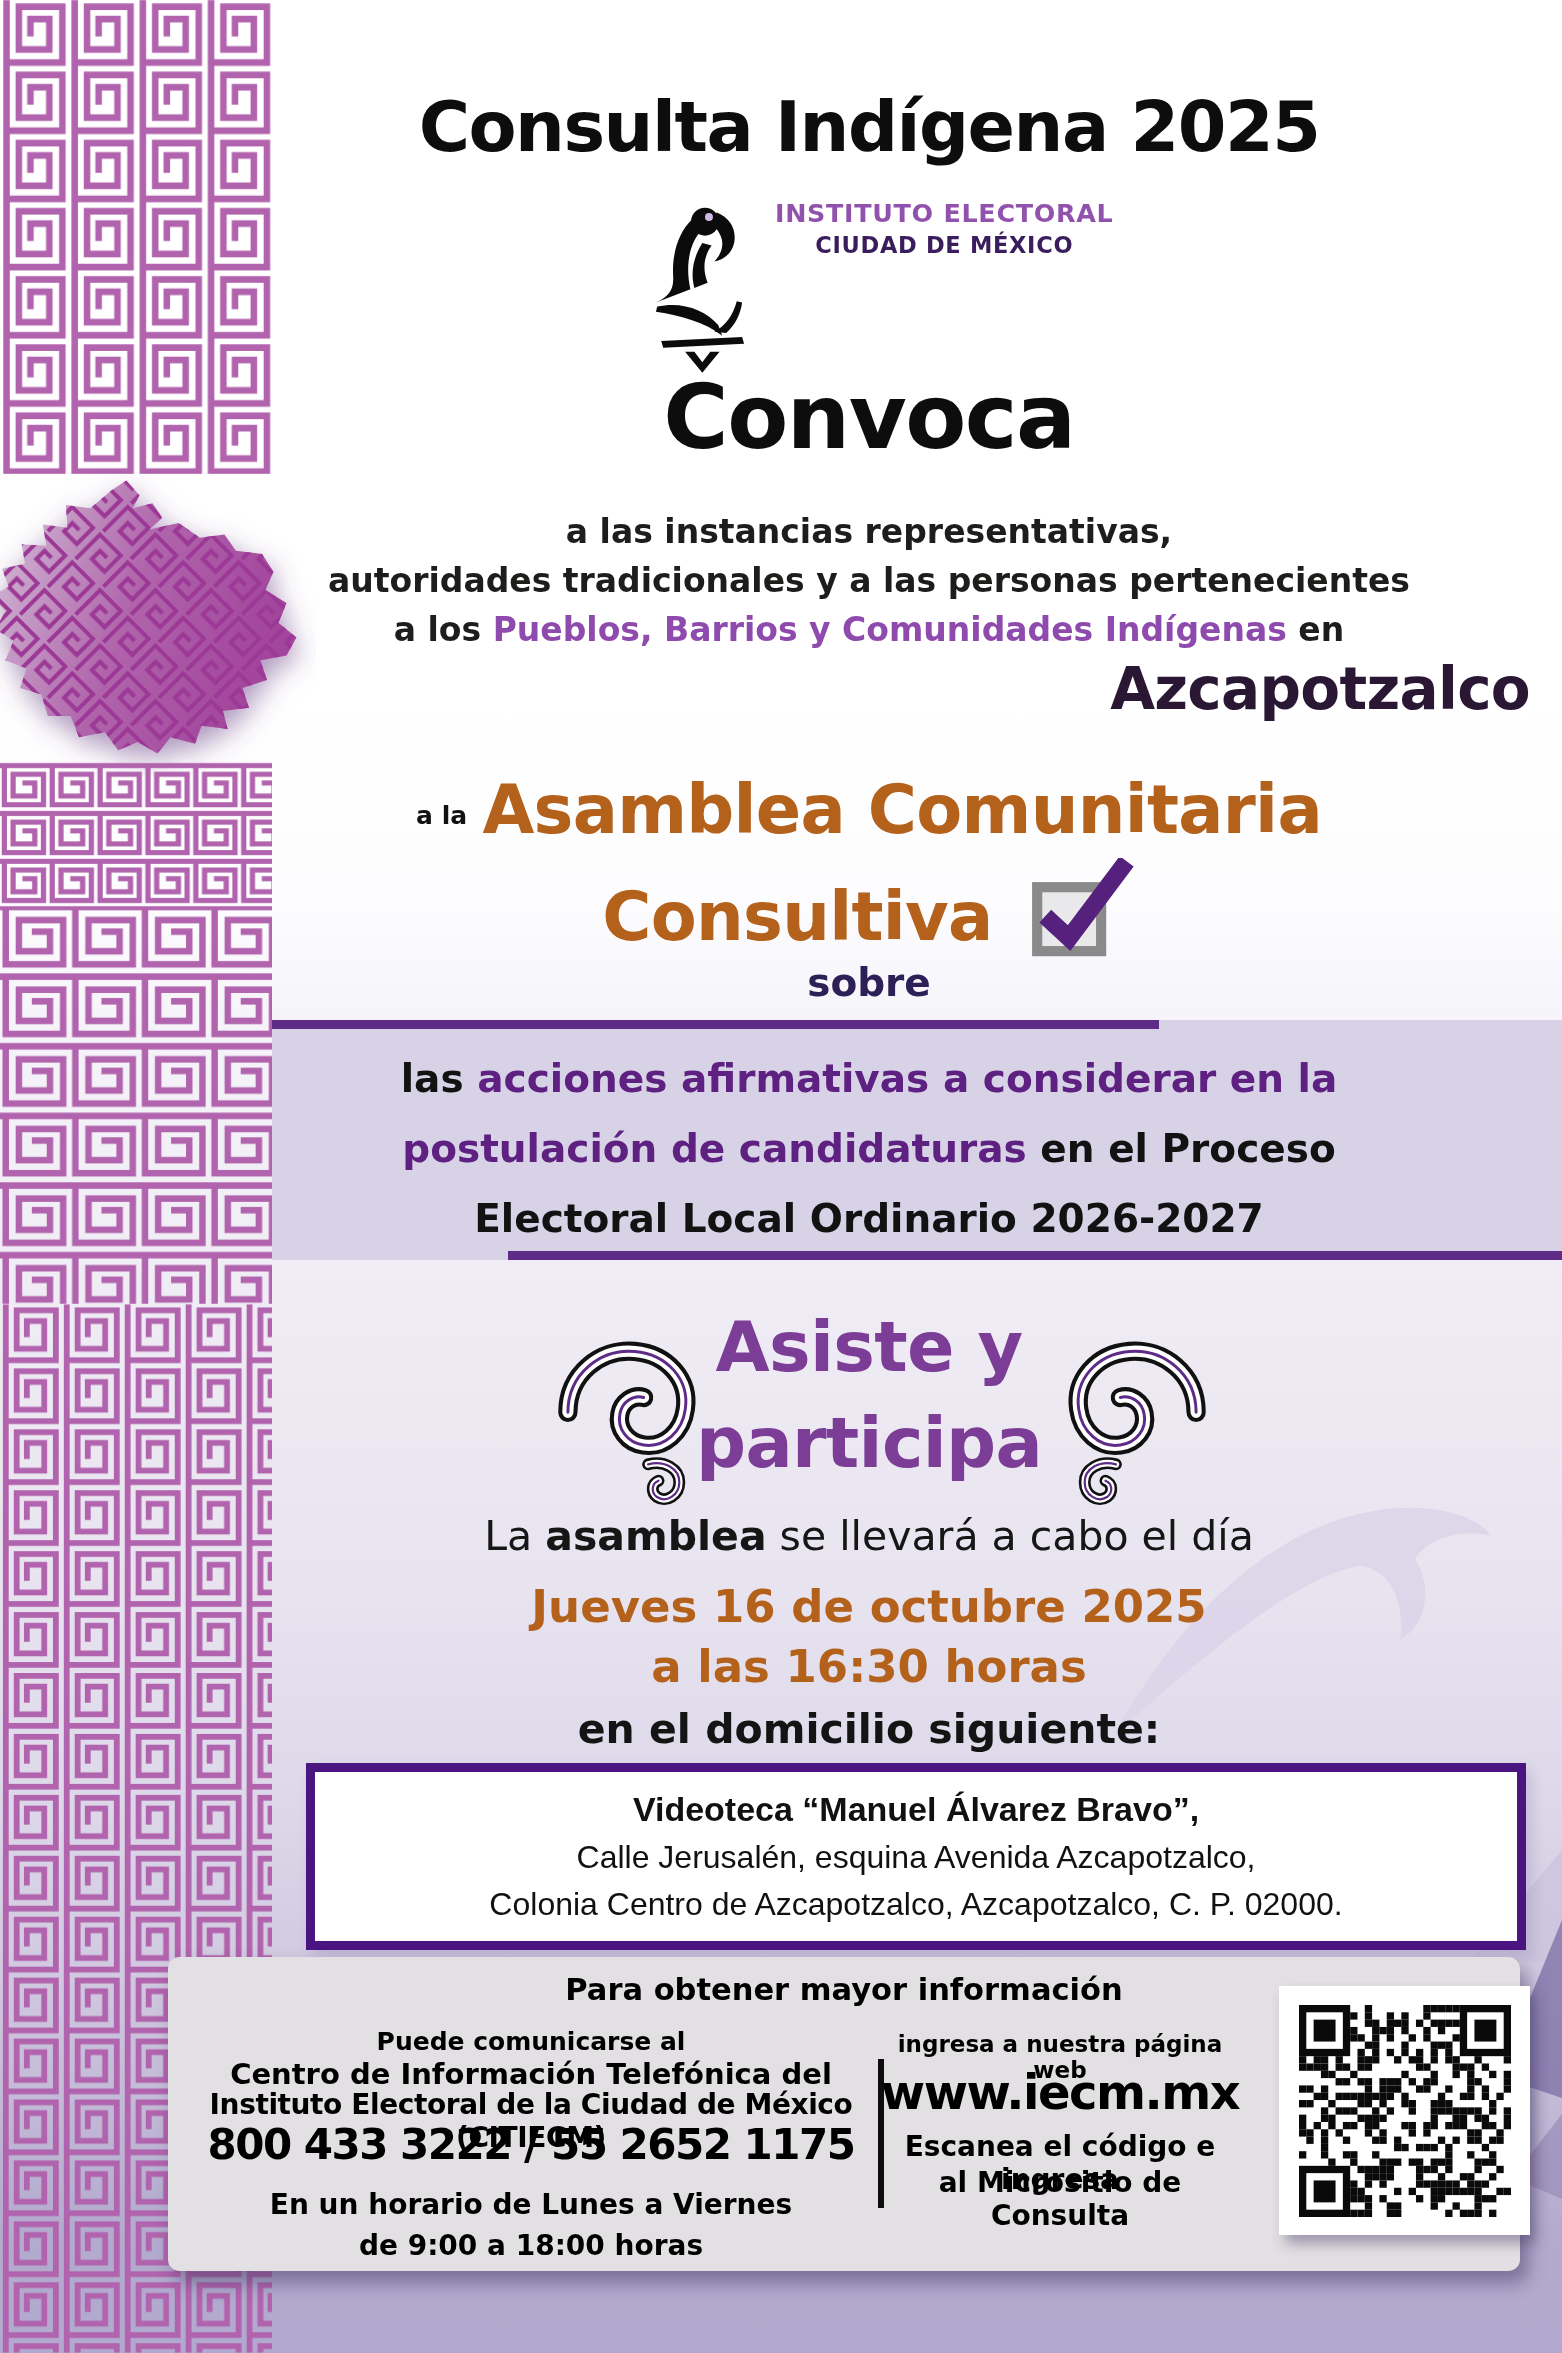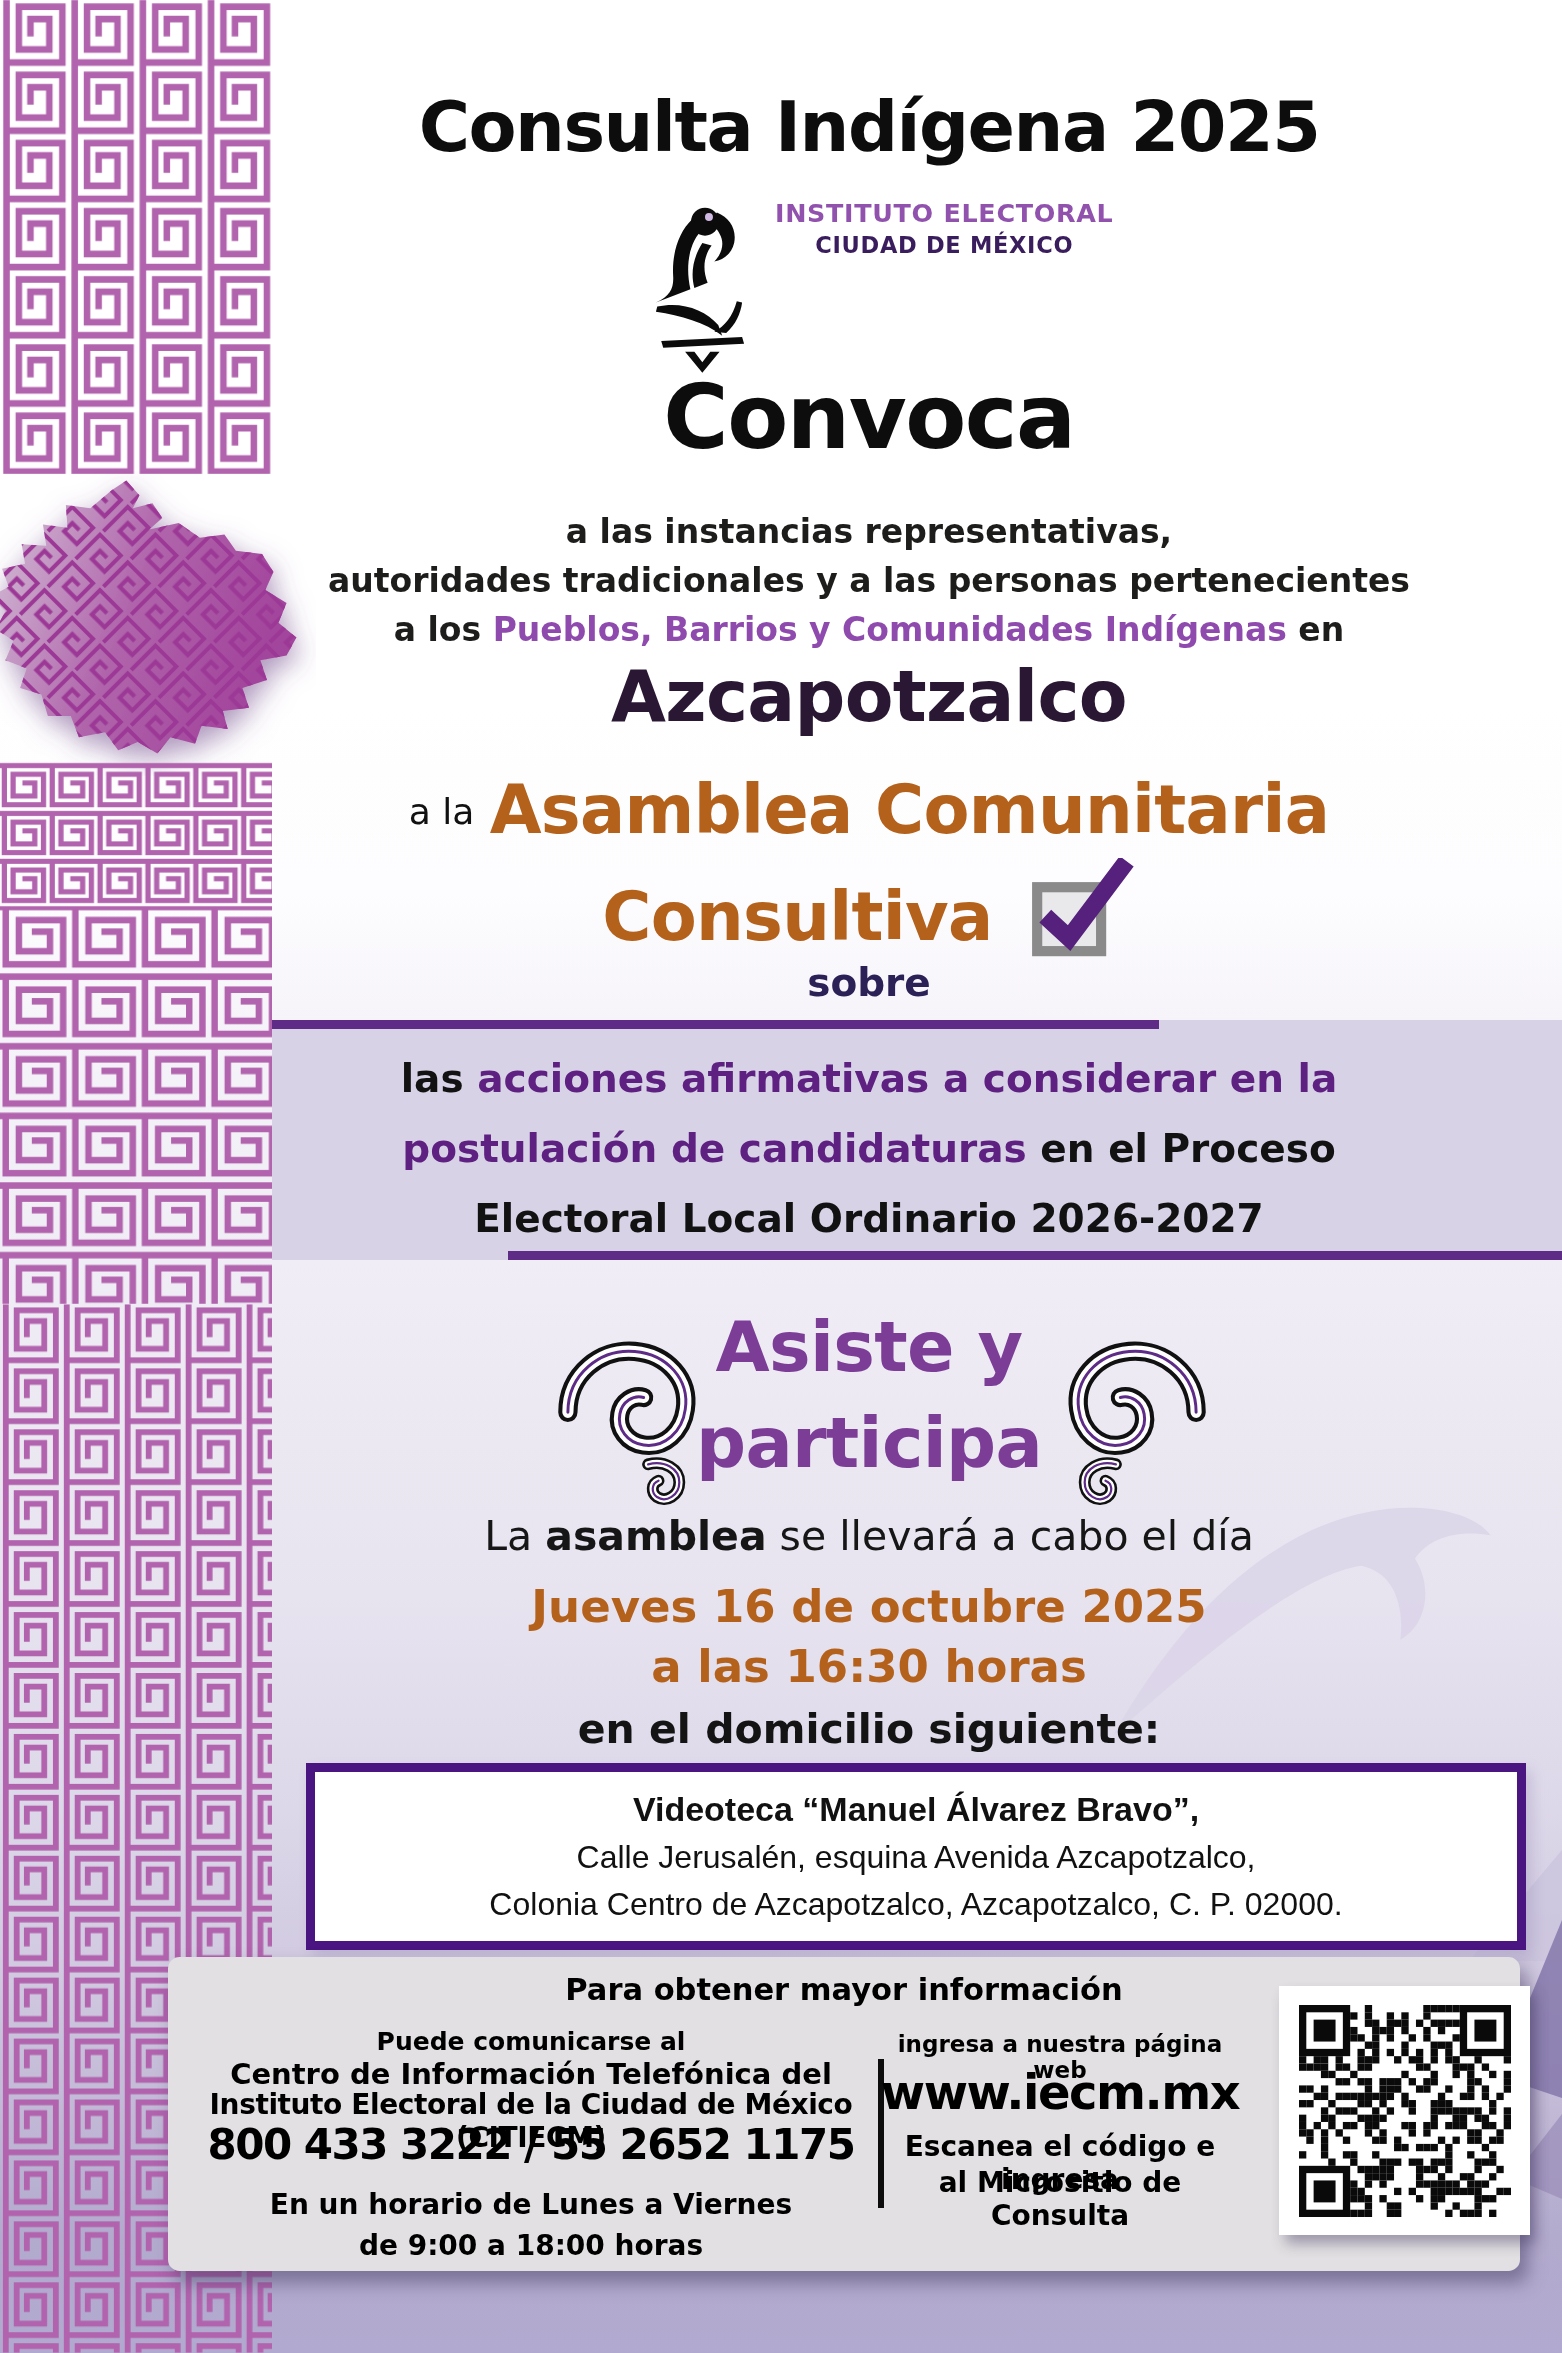--- a/index.html
+++ b/index.html
@@ -8,23 +8,23 @@
     font-family:"DejaVu Sans",sans-serif;
     background:linear-gradient(180deg,#ffffff 0%,#ffffff 30%,#fdfcfe 38%,#f5f3f9 44%,#efecf5 55%,#e9e5f0 66%,#ded9ea 76%,#d0c9e0 84%,#c0b8d5 90%,#b3abce 95%,#b1a9cf 100%);
   }
   .abs{position:absolute;}
   .ctr{left:208px;width:1322px;text-align:center;}
   
   .title{top:86px;font-size:70px;font-weight:800;letter-spacing:-1.5px;color:#0d0d0d;}
   .convoca{top:365px;font-size:89px;font-weight:800;letter-spacing:-1.5px;color:#0d0d0d;}
   .intro{top:507px;font-size:33px;font-weight:700;line-height:49px;color:#1d1d1b;}
   .intro .hl{color:#8f4aae;}
-  .demarcation{top:655px;font-size:71px;font-weight:800;color:#2a1733;letter-spacing:-0.7px;}
+  .demarcation{top:655px;font-size:58px;font-weight:800;color:#2a1733;letter-spacing:-0.7px;text-align:right;}
   .asamblea-line{top:771px;}
-  .asamblea-line .pre{font-size:36px;font-weight:400;color:#111;vertical-align:8.7px;margin-right:11.6px;margin-top:32px;}
+  .asamblea-line .pre{font-size:25px;font-weight:700;color:#111;vertical-align:8.7px;margin-right:11.6px;margin-top:32px;}
   .asamblea-line .big, .consultiva-line .big{font-size:67px;font-weight:800;color:#b4611c;letter-spacing:-0.7px;}
   .consultiva-line{top:858px;}
   .checkbox-wrap{display:inline-block;width:109px;height:102px;margin-left:30.5px;vertical-align:-20.3px;}
   .sobre{top:960px;font-size:39px;font-weight:800;color:#2c2157;}
   
   .band{top:1020px;left:272px;width:1291px;height:240px;background:#d8d2e7;}
   .rule{background:#5e2b87;height:9.4px;}
   .rule-top{top:1020px;left:272px;width:887px;}
   .rule-bottom{top:1251px;left:508px;width:1055px;}
   .band-text{top:1044px;font-size:39px;font-weight:800;line-height:70px;color:#121212;}

